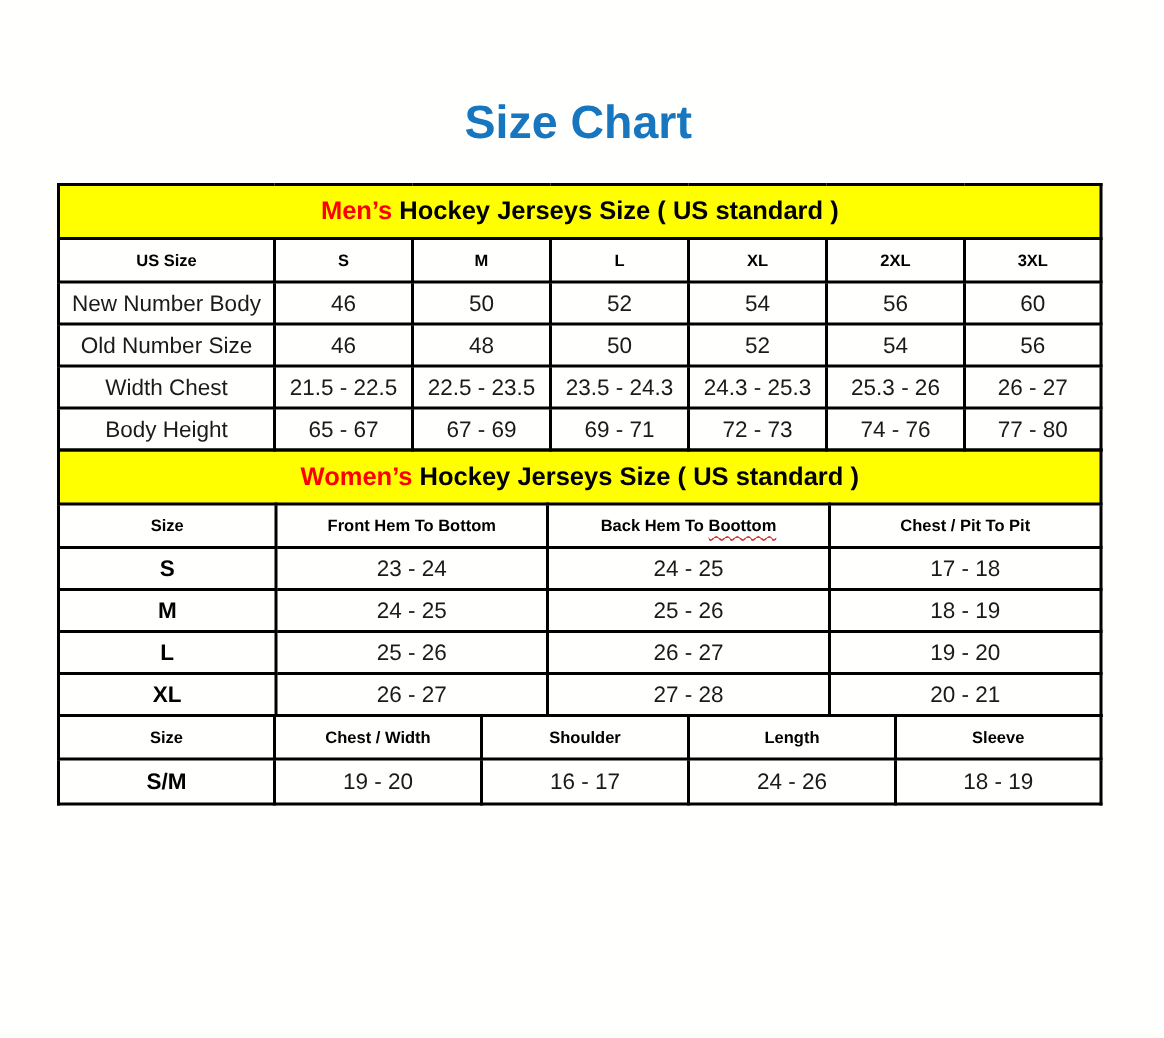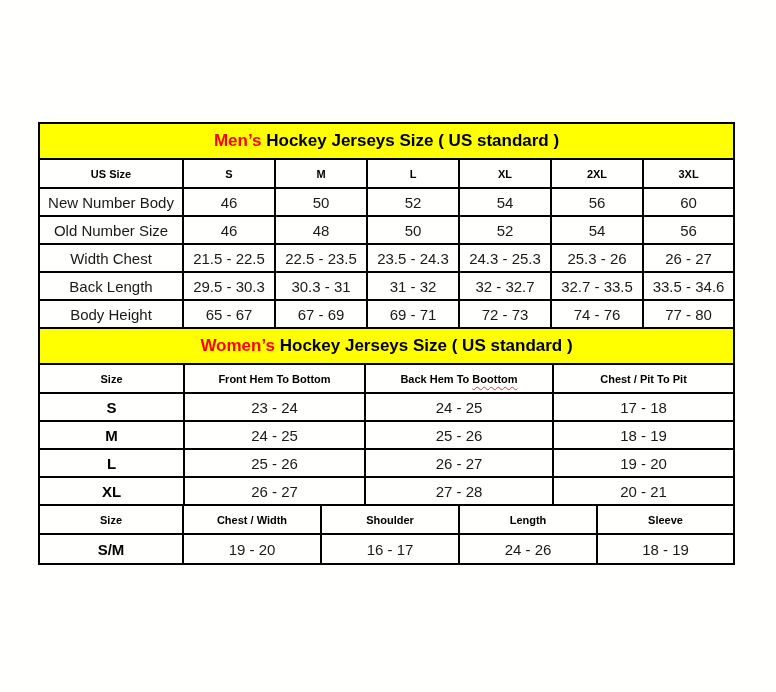--- a/index.html
+++ b/index.html
@@ -39,20 +39,21 @@
     text-decoration-color:#d13438;
     text-decoration-thickness:1px;
     text-underline-offset:3px;
   }
 </style>
 </head>
 <body>
 
 <div class="sheet">
 
+  <div class="page-title">Size Chart</div>
 
   <div class="tables">
 
     <table class="mens-table">
       <colgroup>
         <col style="width:144px">
           <col style="width:92px">
           <col style="width:92px">
           <col style="width:92px">
         <col style="width:92px">
@@ -93,29 +94,20 @@
         <td>56</td>
       </tr>
       <tr>
         <td class="row-label-plain">Width Chest</td>
         <td>21.5 - 22.5</td>
         <td>22.5 - 23.5</td>
         <td>23.5 - 24.3</td>
         <td>24.3 - 25.3</td>
         <td>25.3 - 26</td>
         <td>26 - 27</td>
-      </tr>
-      <tr>
-        <td class="row-label-plain">Back Length</td>
-        <td>29.5 - 30.3</td>
-        <td>30.3 - 31</td>
-        <td>31 - 32</td>
-        <td>32 - 32.7</td>
-        <td>32.7 - 33.5</td>
-        <td>33.5 - 34.6</td>
       </tr>
       <tr>
         <td class="row-label-plain">Body Height</td>
         <td>65 - 67</td>
         <td>67 - 69</td>
         <td>69 - 71</td>
         <td>72 - 73</td>
         <td>74 - 76</td>
         <td>77 - 80</td>
       </tr>

